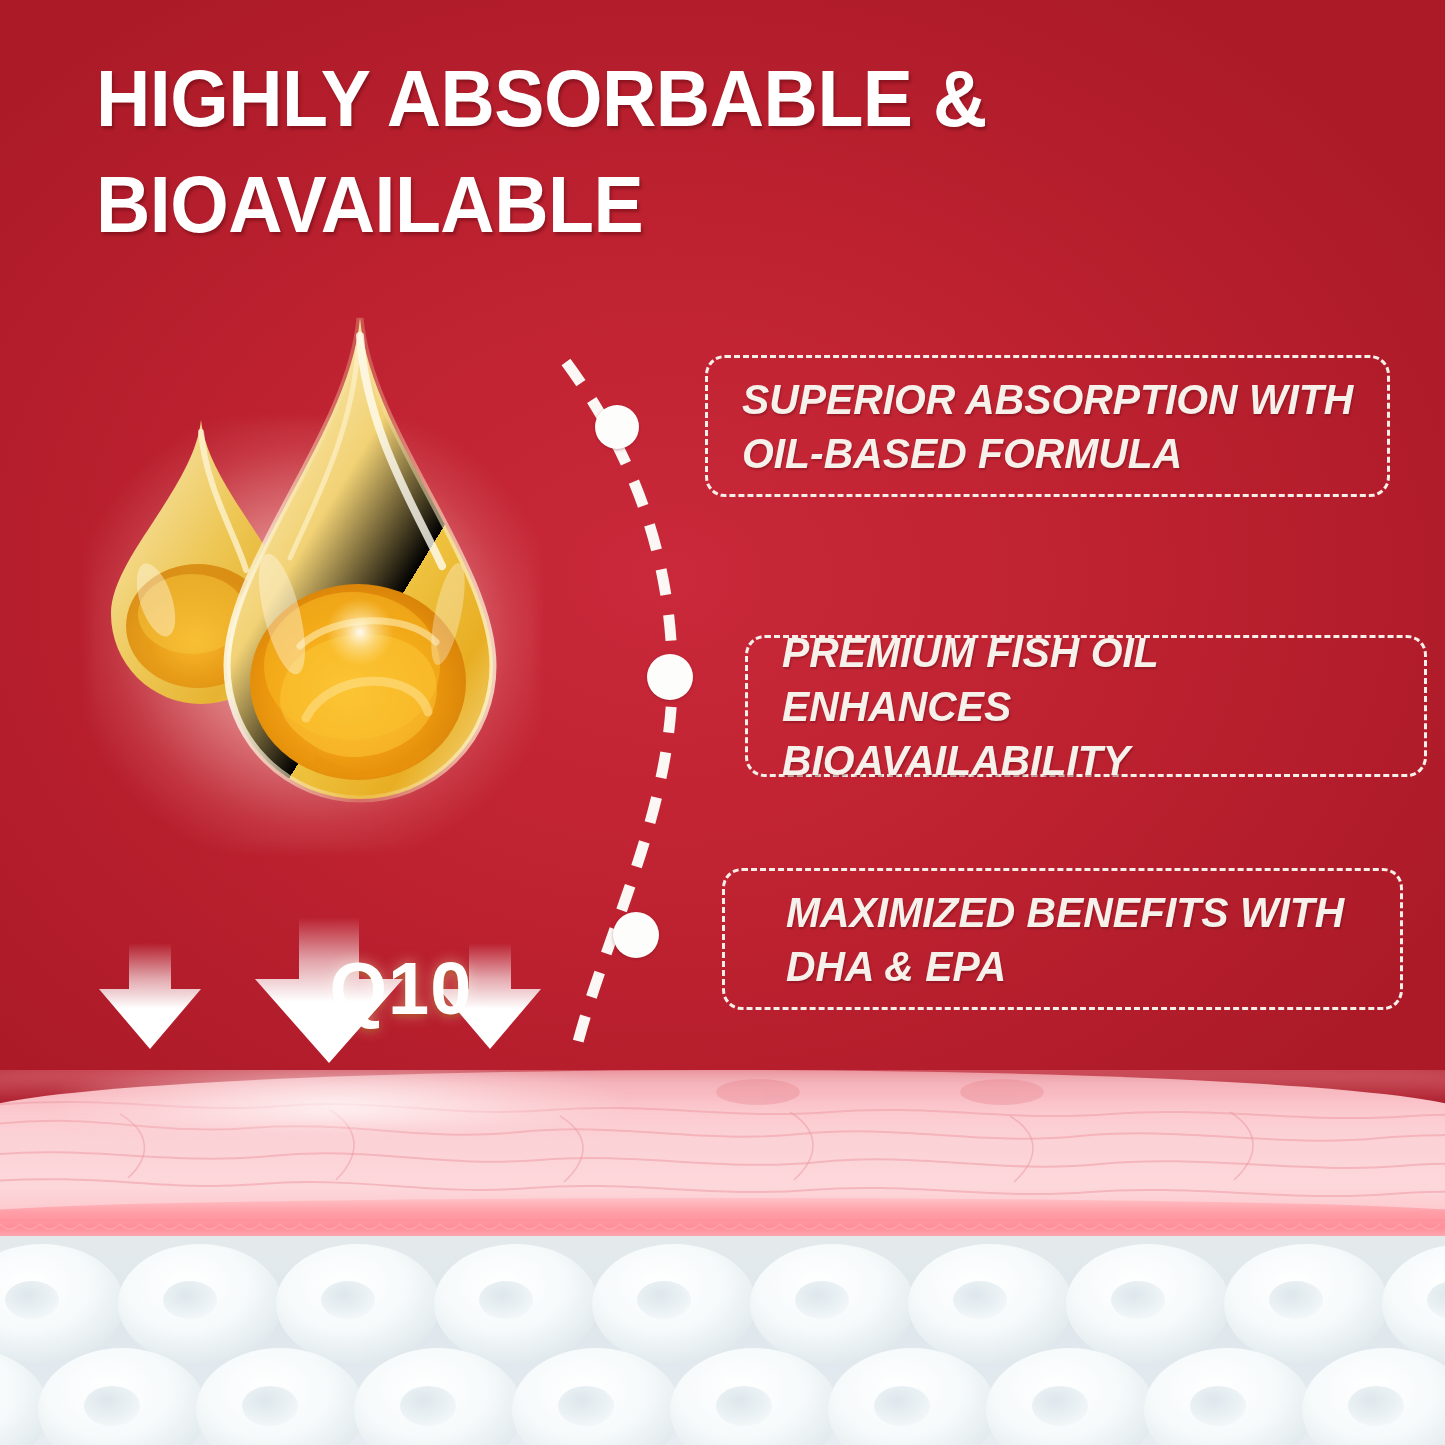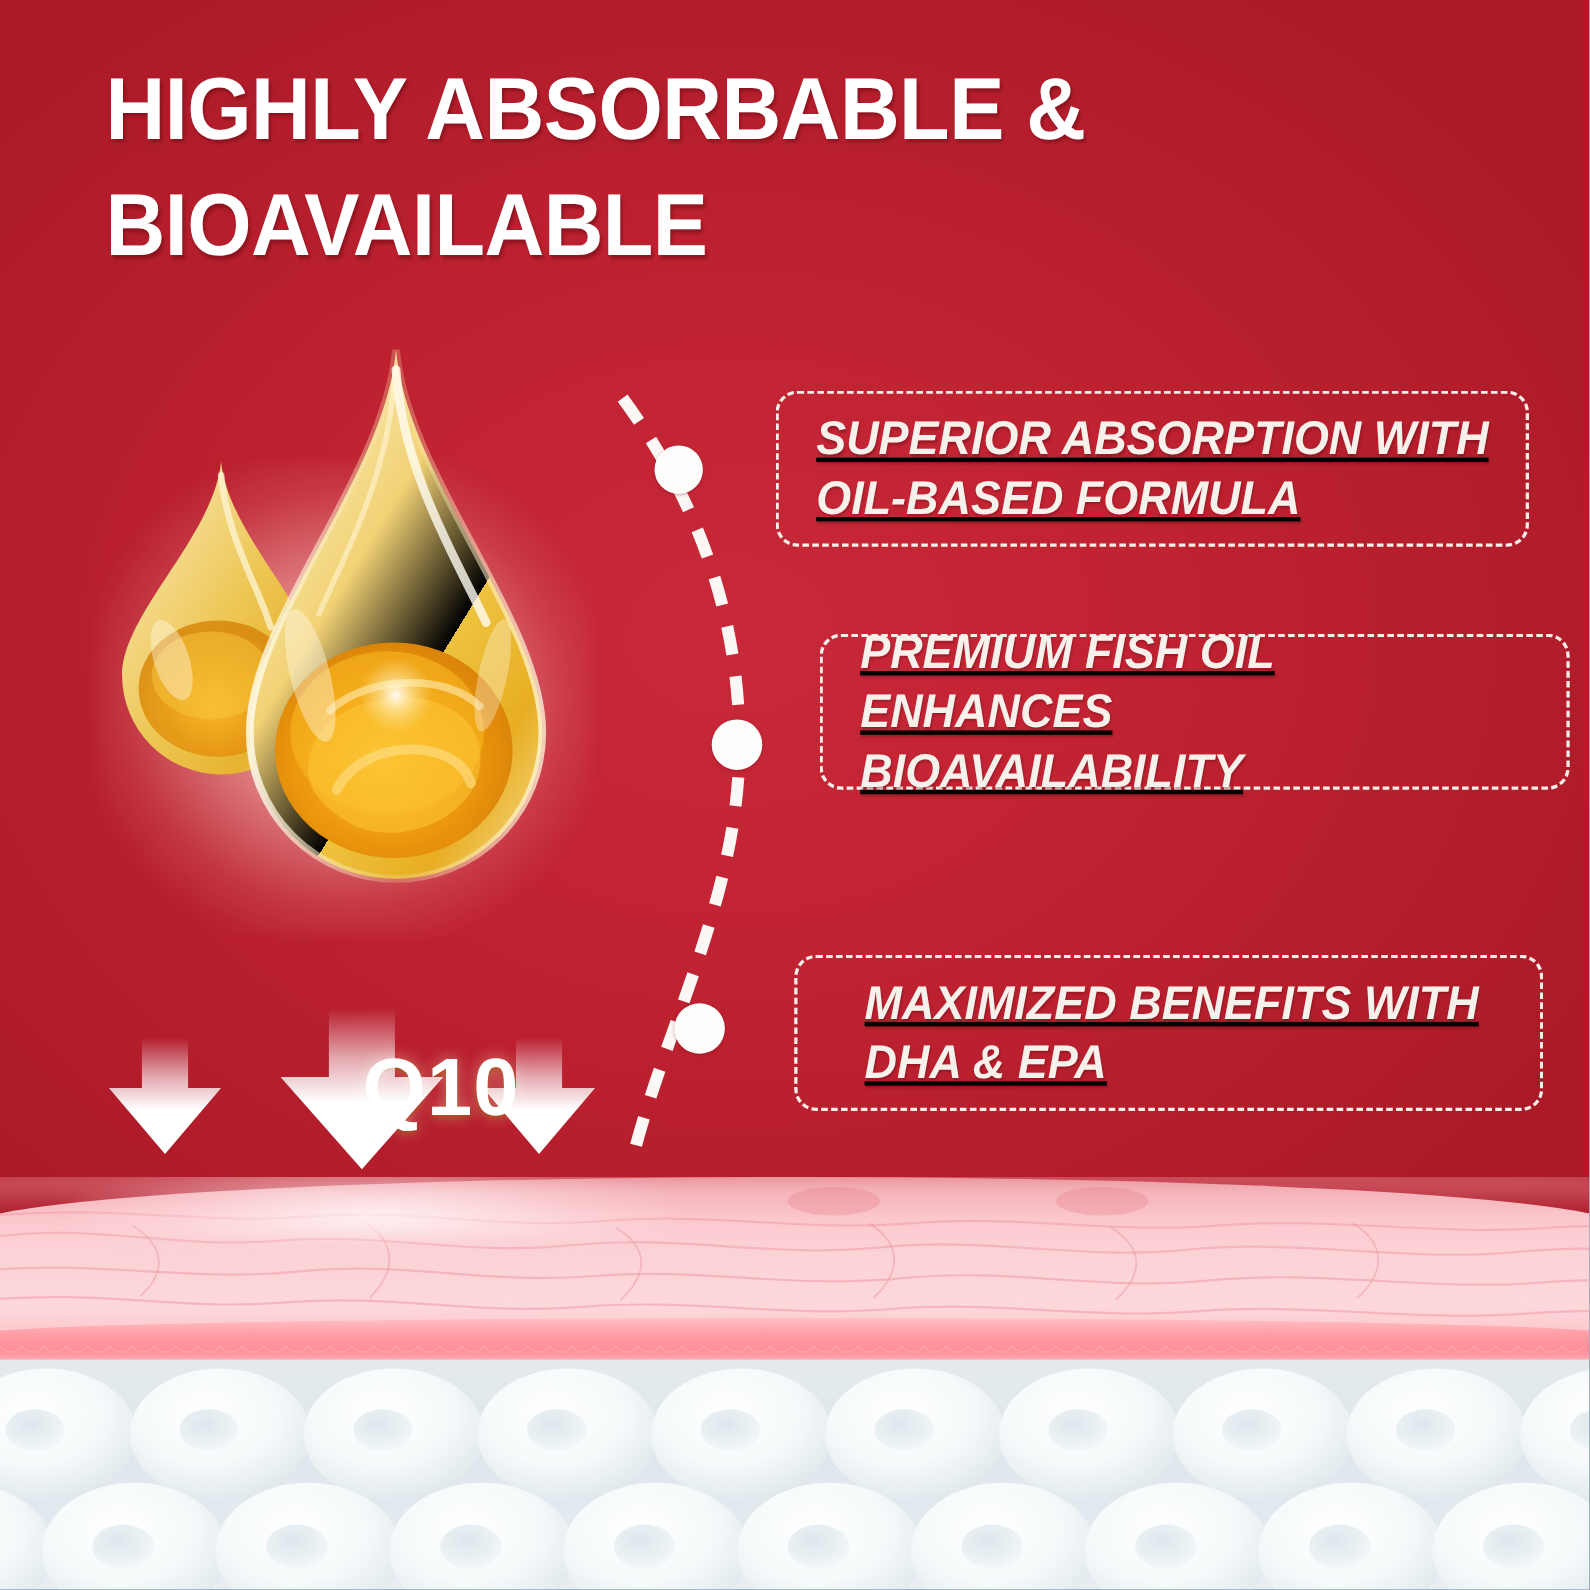--- a/index.html
+++ b/index.html
@@ -1,20 +1,20 @@
 <!DOCTYPE html>
 <html><head>
 <meta charset="utf-8">
 <style>
   html,body{margin:0;padding:0;background:#fff;}
   body{width:1445px;height:1445px;overflow:hidden;font-family:"Liberation Sans",sans-serif;}
 
   #poster{
     position:relative;width:1445px;height:1445px;overflow:hidden;
-    background:#0369a1;
+    background:#14532d;
   }
   
   #bg-glow{
     position:absolute;inset:0;
     background:radial-gradient(ellipse 62% 48% at 46% 40%, #c9293a 0%, #bf2231 46%, #ac1a28 100%);
   }
 
   
   #heading{
     position:absolute;left:96px;top:46px;width:1310px;
@@ -52,21 +52,20 @@
   #path-layer{position:absolute;left:0;top:0;width:1445px;height:1445px;pointer-events:none;}
   .node-dot{position:absolute;border-radius:50%;background:#fdfdfc;
             box-shadow:0 1px 3px rgba(110,10,20,.35);}
 
   
   .callout{
     position:absolute;box-sizing:border-box;
     border:3px dashed #f6efe9;border-radius:20px;
     display:flex;align-items:center;
     padding:16px 0 16px 34px;
-    text-decoration:underline;
   }
   .callout .txt{
     color:#f7f1ec;font-weight:bold;font-style:italic;
     font-size:43px;line-height:1.26;letter-spacing:0px;
     font-family:"Liberation Sans Narrow","Liberation Sans",sans-serif;
     transform:scaleX(.95);transform-origin:left center;
     text-shadow:1px 2px 2px rgba(105,12,22,.42);
     white-space:pre-line;
   }
 
@@ -241,21 +240,21 @@
   </svg>
   <div class="node-dot" style="left:595px;top:405px;width:44px;height:44px;"></div>
   <div class="node-dot" style="left:647px;top:654px;width:46px;height:46px;"></div>
   <div class="node-dot" style="left:613px;top:912px;width:46px;height:46px;"></div>
 
   <div class="callout" style="left:705px;top:355px;width:685px;height:142px;">
     <div class="txt">SUPERIOR ABSORPTION WITH
 OIL-BASED FORMULA</div>
   </div>
 
-  <div class="callout" style="left:745px;top:576px;width:682px;height:142px;">
+  <div class="callout" style="left:745px;top:635px;width:682px;height:142px;">
     <div class="txt">PREMIUM FISH OIL ENHANCES
 BIOAVAILABILITY</div>
   </div>
 
   <div class="callout" style="left:722px;top:868px;width:681px;height:142px;justify-content:center;">
     <div class="txt">MAXIMIZED BENEFITS WITH
 DHA &amp; EPA</div>
   </div>
 
   <div id="skin">

